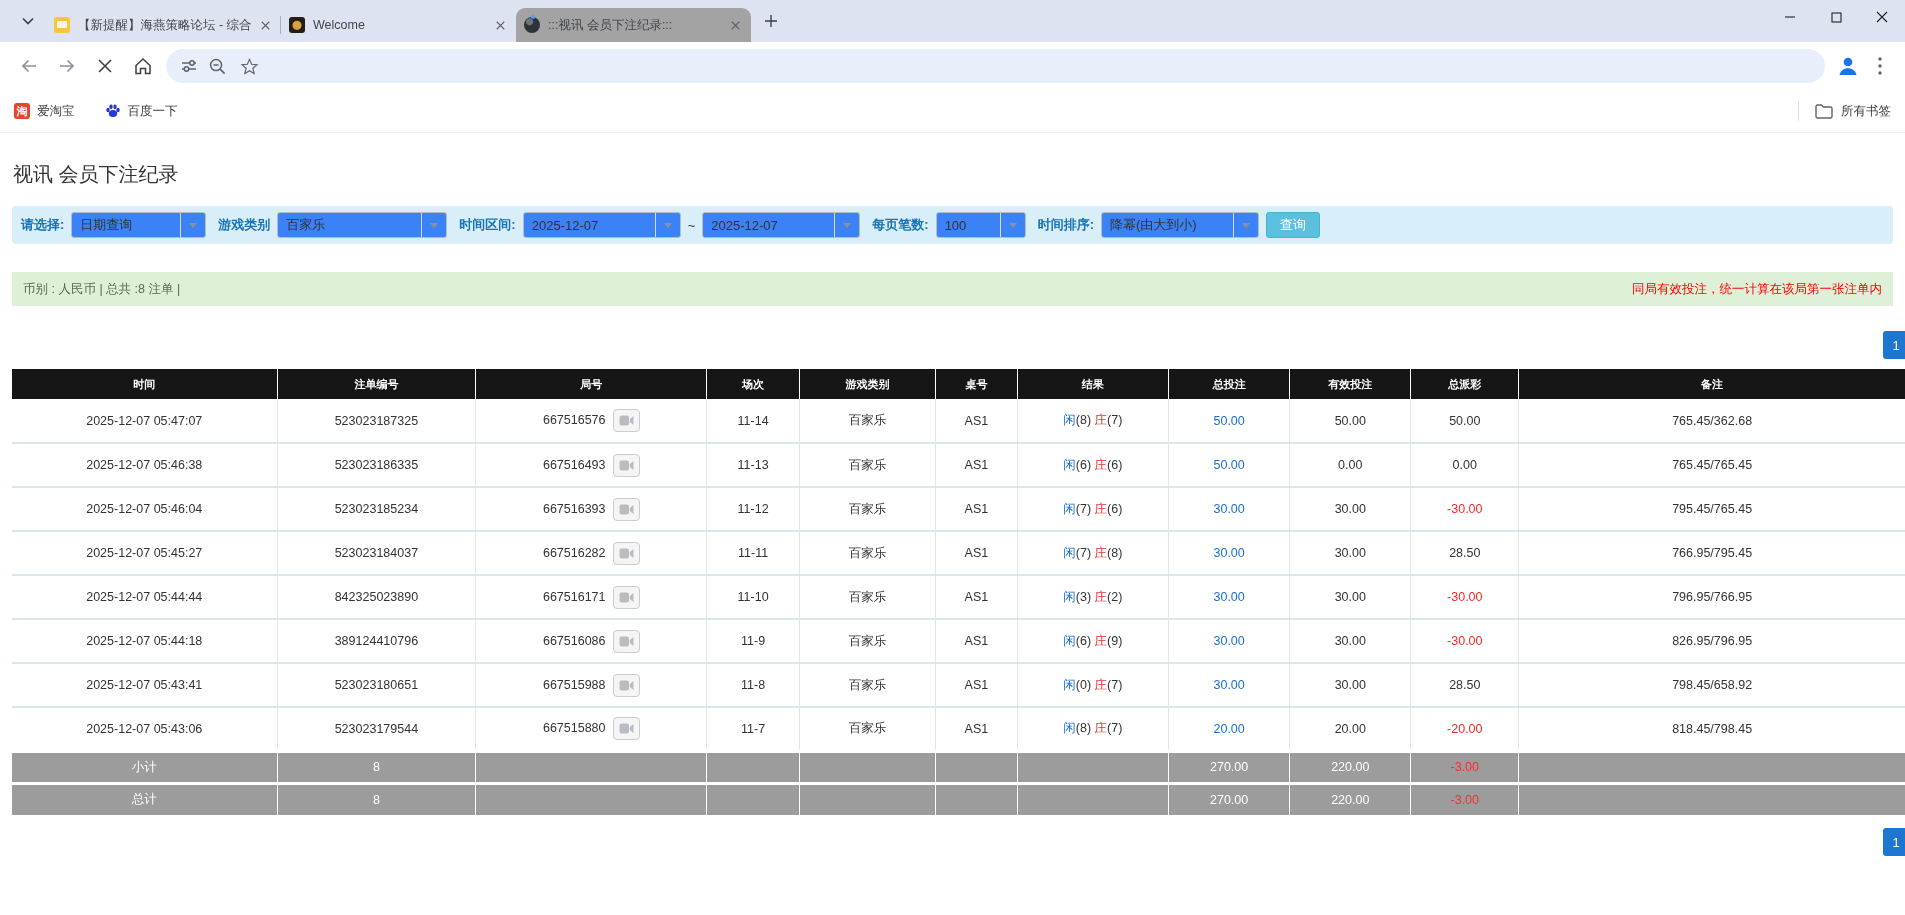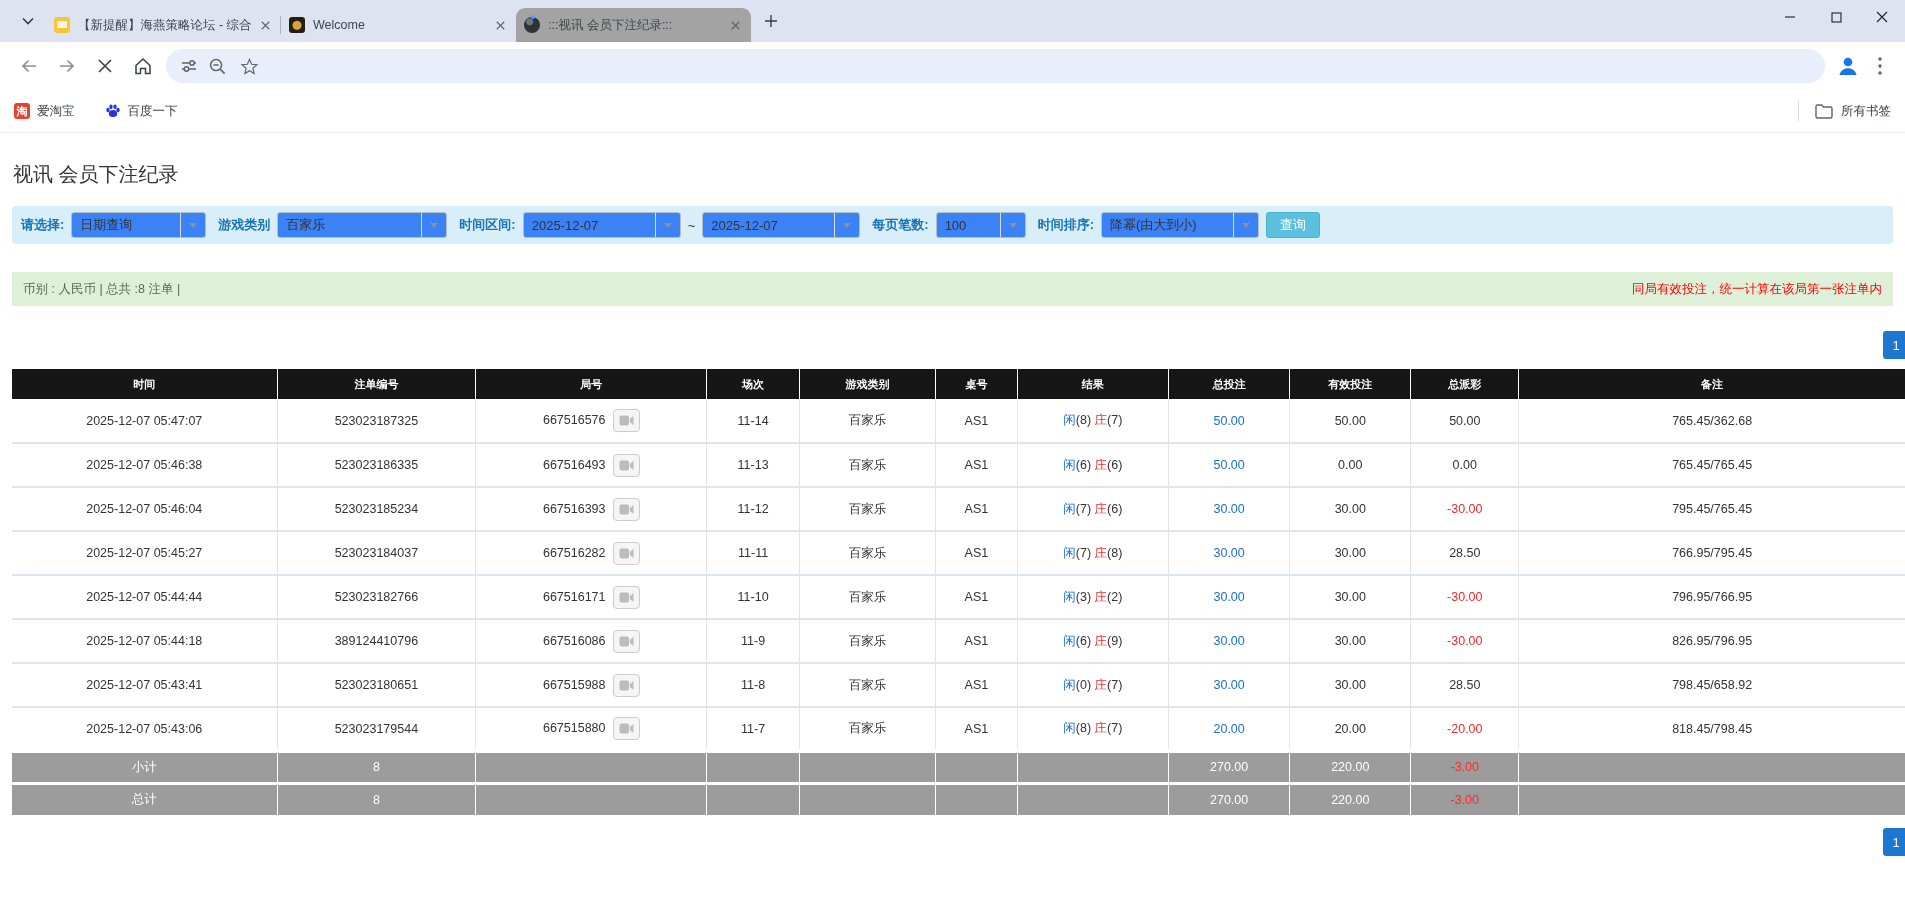--- a/index.html
+++ b/index.html
@@ -380,21 +380,21 @@
           <td>百家乐</td>
           <td>AS1</td>
           <td><span class="blue">闲</span><span>(7) </span><span class="red">庄</span><span>(8)</span></td>
           <td><span class="link">30.00</span></td>
           <td>30.00</td>
           <td>28.50</td>
           <td>766.95/795.45</td>
         </tr>
         <tr class="data-row">
           <td>2025-12-07 05:44:44</td>
-          <td>523023182766</td>
+          <td>842325023890</td>
           <td><span>667516171</span><span class="video-btn">
               <svg width="15" height="11" viewBox="0 0 15 11">
                 <rect x="0.5" y="0.5" width="9.5" height="10" rx="2" fill="#b9bdc1"></rect>
                 <path d="M10.8 4 L14.5 1 V10 L10.8 7 Z" fill="#b9bdc1"></path>
               </svg>
             </span></td>
           <td>11-10</td>
           <td>百家乐</td>
           <td>AS1</td>
           <td><span class="blue">闲</span><span>(3) </span><span class="red">庄</span><span>(2)</span></td>

